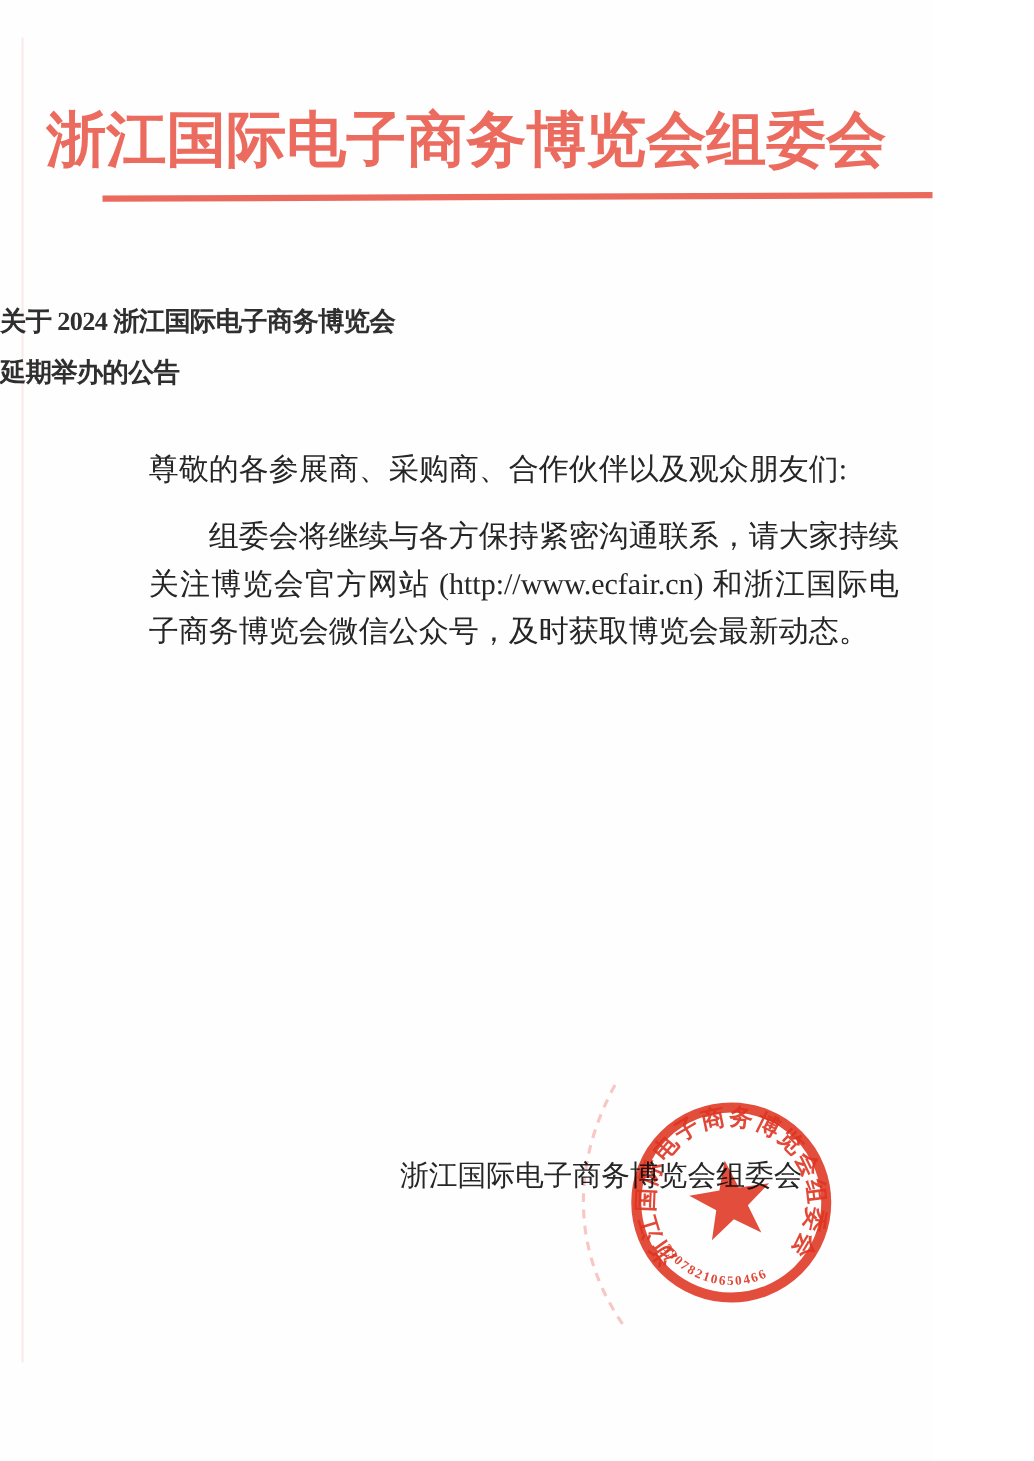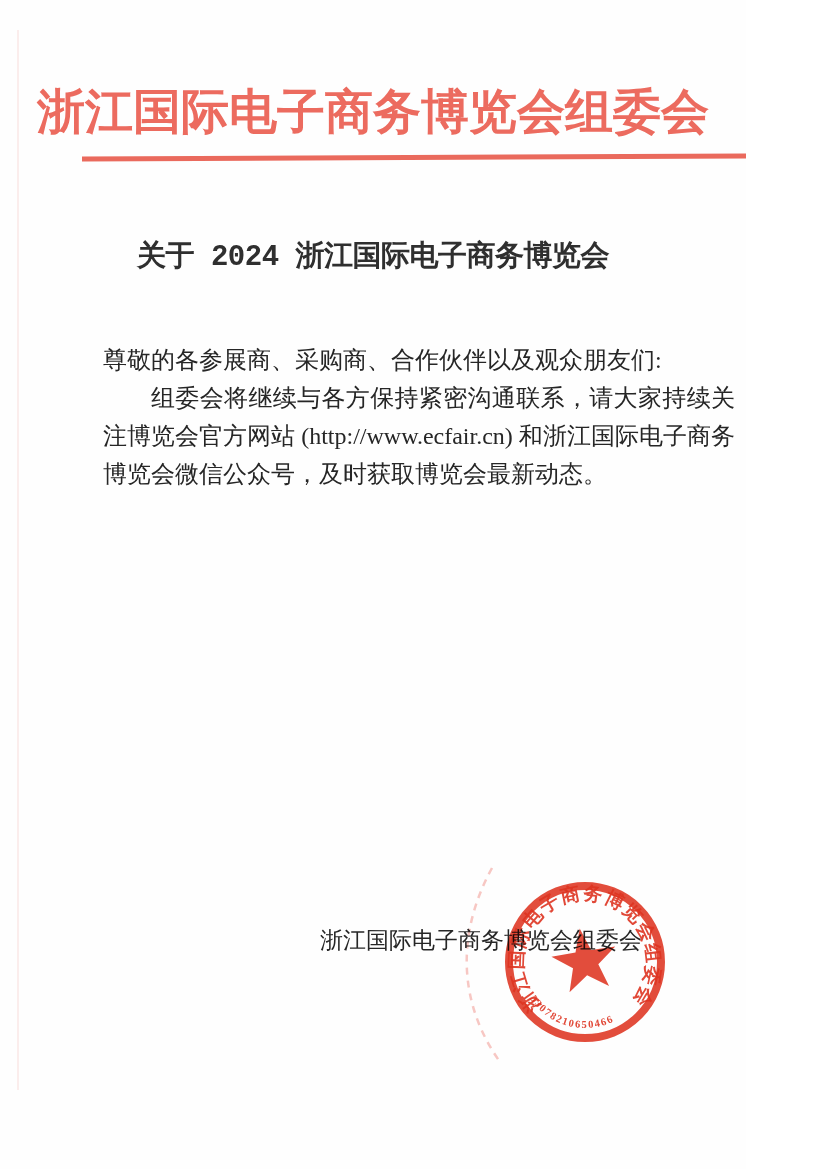--- a/index.html
+++ b/index.html
@@ -35,40 +35,39 @@
     position: absolute;
     left: 82px; top: 155px;
     width: 678px; height: 5px;
     background: #ea6a5d;
     transform: rotate(-0.25deg);
   }
   
   .notice-title {
     position: absolute;
     left: 0; right: 0; top: 237px;
-    text-align: center;
-    font-size: 29px;
+    text-align: left;
+    font-size: 21px;
     font-weight: bold;
     line-height: 41px;
     letter-spacing: -0.5px;
     color: #2f2f2f;
-    font-family: Liberation Mono, monospace;
   }
   
   .doc-body {
     position: absolute;
     left: 103px; top: 341px;
     width: 632px;
     font-size: 24px;
     line-height: 38px;
     text-align: justify;
     text-justify: inter-ideograph;
     color: #262626;
   }
-  .doc-body p { margin: 0; }
+  .doc-body p { margin: 16px; }
   .doc-body p.indent { text-indent: 2em; }
   
   .signature {
     position: absolute;
     top: 921px; right: 104px;
     text-align: center;
     font-size: 23px;
     line-height: 40px;
     color: #262626;
     white-space: nowrap;
@@ -90,20 +89,21 @@
 <div class="page">
 
   <div class="scan-line"></div>
 
   <div class="letterhead">浙江国际电子商务博览会组委会</div>
 
   <div class="letterhead-rule"></div>
 
   <div class="notice-title">
     <div>关于 2024 浙江国际电子商务博览会</div>
+    <div>延期举办的公告</div>
   </div>
 
   <div class="doc-body">
     <p>尊敬的各参展商、采购商、合作伙伴以及观众朋友们:</p>
     <p class="indent">组委会将继续与各方保持紧密沟通联系，请大家持续关注博览会官方网站 (http://www.ecfair.cn) 和浙江国际电子商务博览会微信公众号，及时获取博览会最新动态。</p>
   </div>
 
   <div class="signature">
     <div>浙江国际电子商务博览会组委会</div>
   </div>

